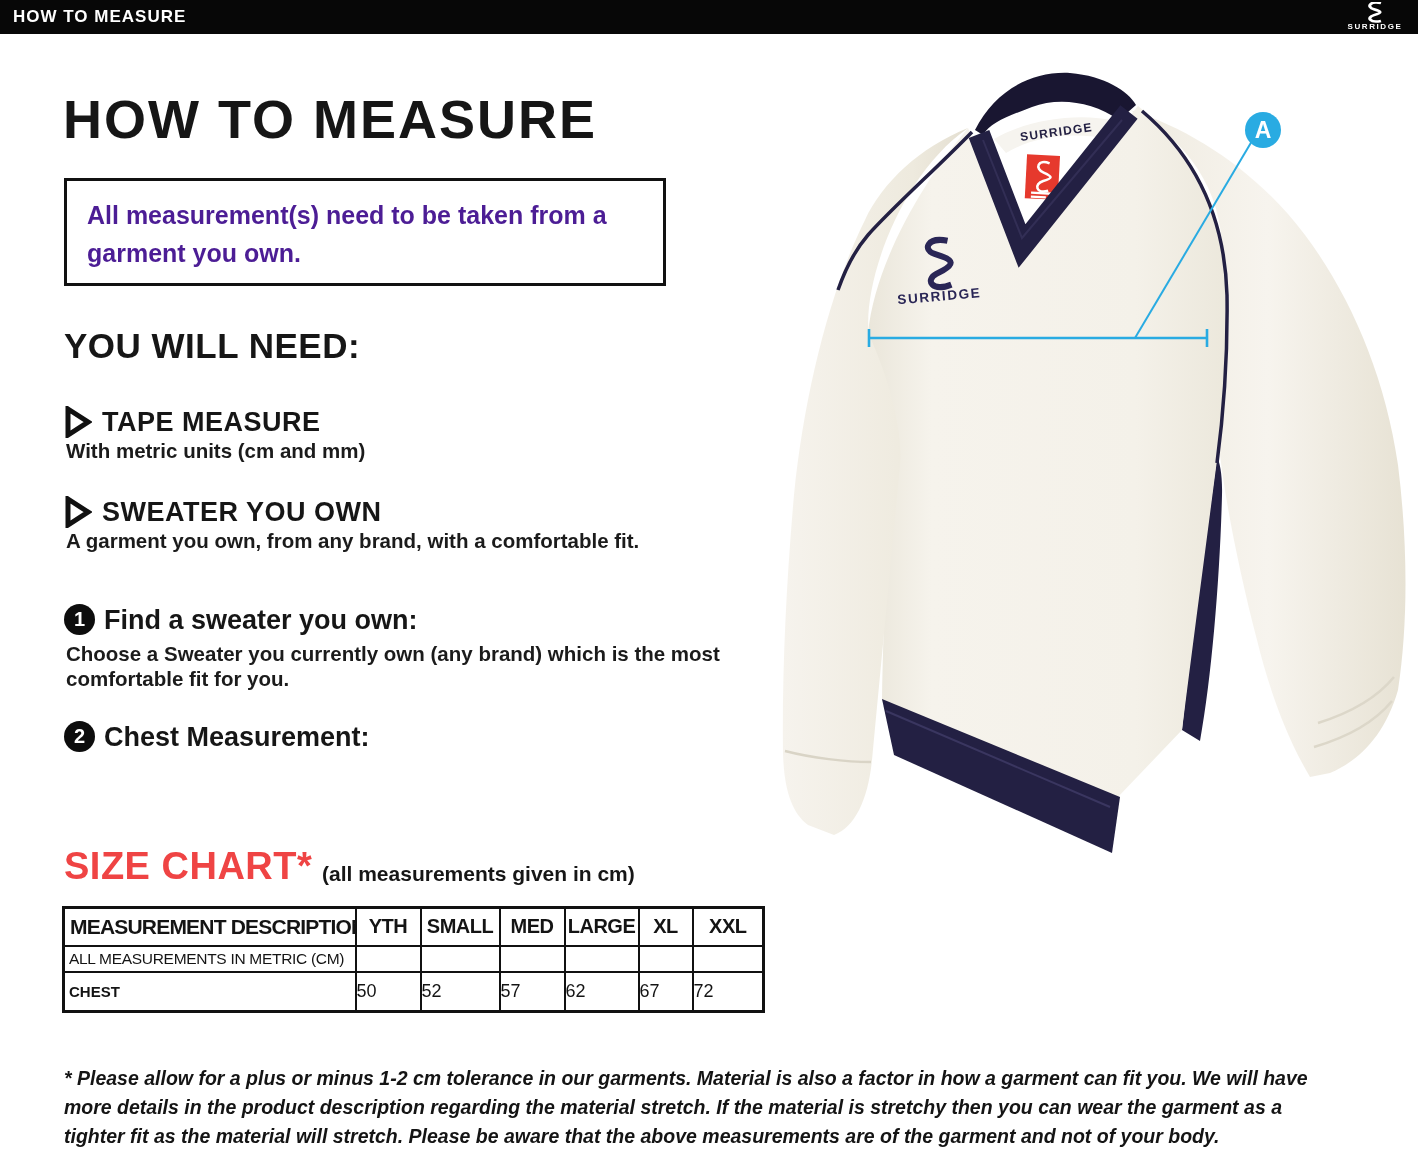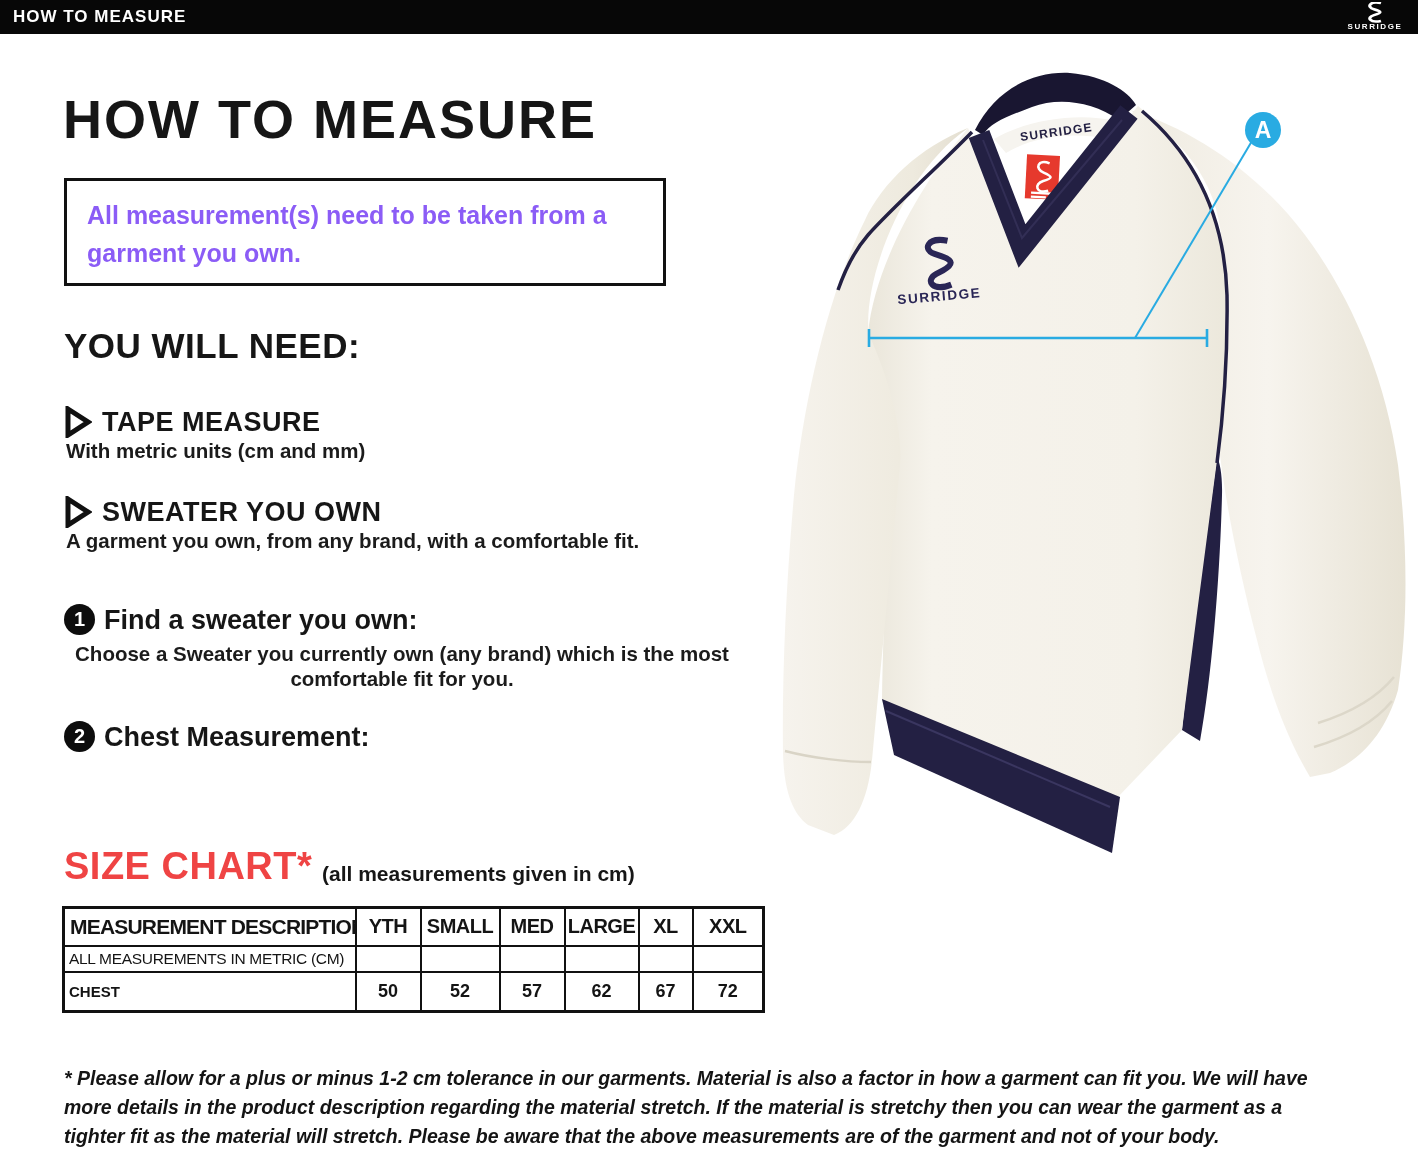--- a/index.html
+++ b/index.html
@@ -16,21 +16,21 @@
   }
   .topbar-logo { position:absolute; right:10px; top:2px; }
   
   .h1 {
     position:absolute; left:63px; top:88px; font-size:54px; font-weight:bold;
     letter-spacing:2px; color:#161616;
   }
   .notice-box {
     position:absolute; left:64px; top:178px; width:602px; height:108px;
     border:3px solid #111; padding:15px 20px;
-    font-size:25px; font-weight:bold; line-height:38px; color:#8b5cf6;
+    font-size:25px; font-weight:bold; line-height:38px; color:#4c1d95;
   }
   .h2 {
     position:absolute; left:64px; top:326px; font-size:35px; font-weight:bold;
     letter-spacing:0.5px; color:#161616;
   }
   
   .need-item-icon { position:absolute; left:64px; }
   .need-item-title { position:absolute; left:102px; font-size:27px; font-weight:bold; letter-spacing:0.5px; color:#161616; }
   .need-item-desc { position:absolute; left:66px; font-size:20.5px; font-weight:bold; color:#1b1b1b; }
   
@@ -50,21 +50,21 @@
   }
   table.size-chart td, table.size-chart th { border:2px solid #111; color:#141414; overflow:hidden; white-space:nowrap; }
   table.size-chart { border:3px solid #111; }
   tr.hdr { height:38px; }
   tr.mid { height:26px; }
   tr.bot { height:40px; }
   td.desc-hdr { font-size:21px; font-weight:bold; letter-spacing:-0.8px; padding-left:5px; }
   td.size-hdr { font-size:20px; font-weight:bold; text-align:center; letter-spacing:-0.5px; }
   td.metric-lbl { font-size:15.5px; font-weight:normal; letter-spacing:-0.3px; padding-left:4px; }
   td.row-lbl { font-size:15px; font-weight:bold; padding-left:4px; }
-  td.val { font-size:18px; text-align:center; font-weight:bold; }
+  td.val { font-size:18px; text-align:left; font-weight:normal; }
   
   .footnote {
     position:absolute; left:64px; top:1028px; width:1280px;
     font-size:19.5px; font-weight:bold; font-style:italic; line-height:29px; color:#141414;margin-top:36px;
   }
   
   .diagram { position:absolute; left:770px; top:35px; width:648px; height:835px; }
 </style>
 </head>
 <body>
@@ -97,21 +97,21 @@
   <div class="need-item-icon" style="top:496px;">
     <svg width="28" height="32" viewBox="0 0 28 32">
         <polygon points="4,3 24,16 4,29" fill="none" stroke="#111" stroke-width="5"></polygon>
       </svg>
   </div>
   <div class="need-item-title" style="top:497px;">SWEATER YOU OWN</div>
   <div class="need-item-desc" style="top:529px;">A garment you own, from any brand, with a comfortable fit.</div>
 
   <div class="step-num" style="top:604px;">1</div>
   <div class="step-title" style="top:605px;">Find a sweater you own:</div>
-  <div class="step-desc" style="top:642px;text-align:center;">Choose a Sweater you currently own (any brand) which is the most comfortable fit for you.</div>
+  <div class="step-desc" style="top:642px;">Choose a Sweater you currently own (any brand) which is the most comfortable fit for you.</div>
 
   <div class="step-num" style="top:721px;">2</div>
   <div class="step-title" style="top:722px;">Chest Measurement:</div>
 
   <div class="h3">SIZE CHART*</div>
   <div class="h3-sub">(all measurements given in cm)</div>
 
   <table class="size-chart">
     <colgroup>
       <col style="width:292px">

